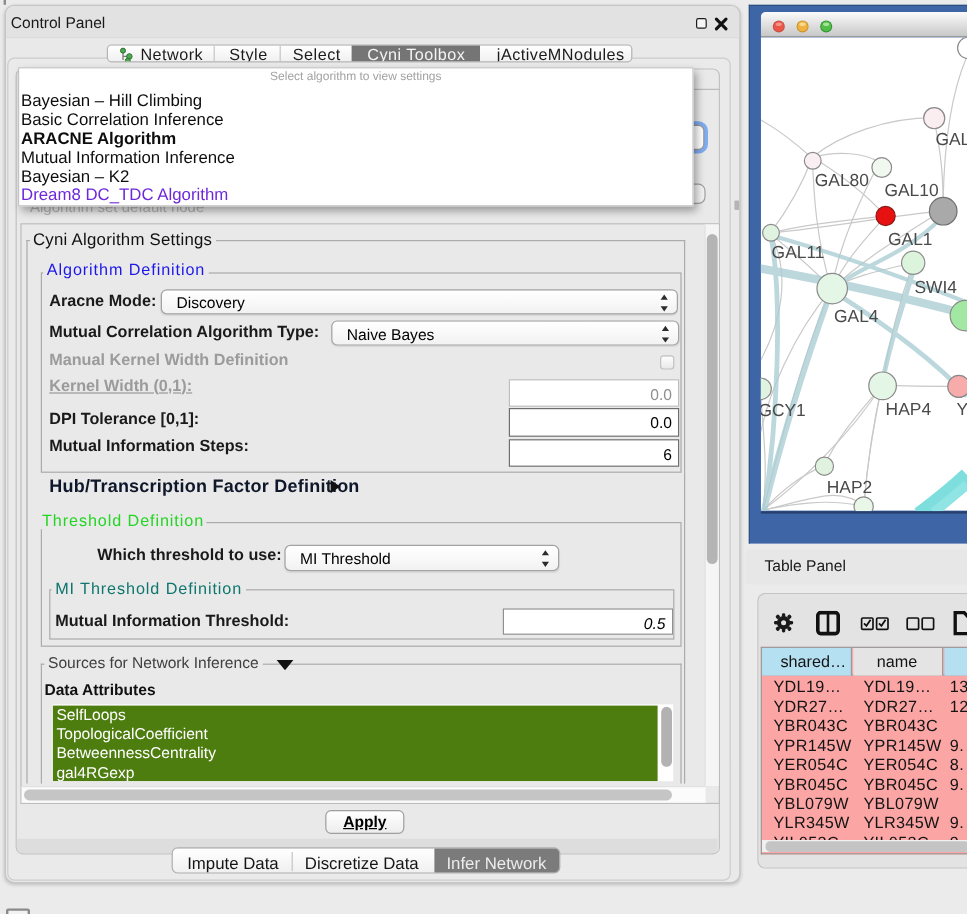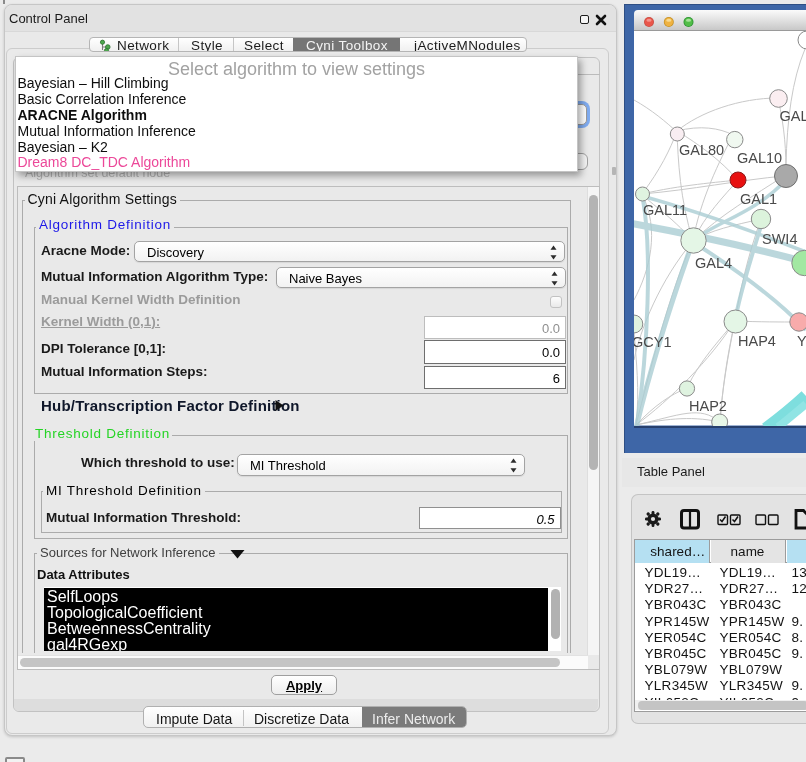--- a/index.html
+++ b/index.html
@@ -65,21 +65,21 @@
 
 <div class="abs lbl" style="left:41px; top:242.5px;">Aracne Mode:</div>
 <div class="abs combo" style="left:134px; top:240.5px; width:430.5px; height:21px;">
   <div class="txt">Discovery</div>
   <svg class="arr" height="15" viewBox="0 0 7 15">
       <path d="M3.5 0.5 L6.5 4.8 L0.5 4.8 Z" fill="#2b2b2b"></path>
       <path d="M3.5 14.5 L0.5 10.2 L6.5 10.2 Z" fill="#2b2b2b"></path>
     </svg>
 </div>
 
-<div class="abs lbl" style="left:41px; top:268.5px;">Mutual Information Algorithm Type:</div>
+<div class="abs lbl" style="left:41px; top:268.5px;">Mutual Correlation Algorithm Type:</div>
 <div class="abs combo" style="left:276px; top:266.5px; width:289.5px; height:21.5px;">
   <div class="txt">Naive Bayes</div>
   <svg class="arr" height="15" viewBox="0 0 7 15">
       <path d="M3.5 0.5 L6.5 4.8 L0.5 4.8 Z" fill="#2b2b2b"></path>
       <path d="M3.5 14.5 L0.5 10.2 L6.5 10.2 Z" fill="#2b2b2b"></path>
     </svg>
 </div>
 
 <div class="abs glbl" style="left:41px; top:292px;">Manual Kernel Width Definition</div>
 <div class="abs" style="left:550px; top:296px; width:12px; height:12px; background:linear-gradient(#fdfdfd,#e9e9e9); border:1px solid #c2c2c2; border-radius:3px;"></div>
@@ -101,46 +101,46 @@
 
 <div class="abs" style="left:41px; top:396.5px; font-size:15px; font-weight:bold; letter-spacing:0.2px; color:#0f172a;">Hub/Transcription Factor Definition</div>
 <svg class="abs" style="left:274px; top:398.5px;" width="11" height="13" viewBox="0 0 11 13">
     <path d="M1.5 1 L9.5 6.5 L1.5 12 Z" fill="#111"></path>
   </svg>
 
 <div class="abs" style="left:33.5px; top:435px; width:534px; height:104px; border:1px solid #ababab;"></div>
 <div class="abs" style="left:33px; top:425.5px; padding:0 2px; background:#e9e9e9; font-size:13.5px; letter-spacing:0.75px; color:#25d425;">Threshold Definition</div>
 
 <div class="abs lbl" style="left:81px; top:455px;">Which threshold to use:</div>
-<div class="abs combo" style="left:237px; top:454px; width:288px; height:21.5px;">
+<div class="abs combo" style="left:237px; top:454px; width:229px; height:21.5px;">
   <div class="txt">MI Threshold</div>
   <svg class="arr" height="15" viewBox="0 0 7 15">
       <path d="M3.5 0.5 L6.5 4.8 L0.5 4.8 Z" fill="#2b2b2b"></path>
       <path d="M3.5 14.5 L0.5 10.2 L6.5 10.2 Z" fill="#2b2b2b"></path>
     </svg>
 </div>
 
 <div class="abs" style="left:41px; top:490.5px; width:520.5px; height:42.5px; border:1px solid #ababab;"></div>
-<div class="abs" style="left:43px; top:483px; padding:0 3px; background:#e9e9e9; font-size:13.5px; letter-spacing:0.75px; color:#000000;">MI Threshold Definition</div>
+<div class="abs" style="left:43px; top:483px; padding:0 3px; background:#e9e9e9; font-size:13.5px; letter-spacing:0.75px; color:#0f766e;">MI Threshold Definition</div>
 
 <div class="abs lbl" style="left:46px; top:510px;">Mutual Information Threshold:</div>
 <div class="abs field" style="left:418.5px; top:507px; width:142px; height:21.5px;">
     <span class="fieldtxt" style="top:4px;font-style:italic;">0.5</span>
   </div>
 
 <div class="abs" style="left:33.5px; top:552.5px; width:534px; height:100px; border:1px solid #ababab; border-bottom:none;"></div>
 <div class="abs" style="left:37px; top:545px; padding:0 3px; background:#e9e9e9; font-size:13px; color:#404040;">Sources for Network Inference</div>
 <svg class="abs" style="left:230px; top:548.5px;" width="15" height="10" viewBox="0 0 15 10">
     <path d="M0.5 1 L14.5 1 L7.5 9.5 Z" fill="#111"></path>
   </svg>
 
 <div class="abs" style="left:37px; top:566.5px; font-size:13px; font-weight:bold; color:#111;">Data Attributes</div>
 
 <div class="abs" style="left:43.5px; top:587px; width:517.5px; height:64px; background:#ffffff; overflow:hidden;">
-  <div class="abs" style="left:0; top:0.5px; width:504.5px; height:63.5px; background:#000000; color:#fff; font-size:16px;">
+  <div class="abs" style="left:0; top:0.5px; width:504.5px; height:63.5px; background:#4d7c0f; color:#fff; font-size:13px;">
     <div class="abs" style="left:3.5px; top:0.5px;">SelfLoops</div>
     <div class="abs" style="left:3.5px; top:16.6px;">TopologicalCoefficient</div>
     <div class="abs" style="left:3.5px; top:32.7px;">BetweennessCentrality</div>
     <div class="abs" style="left:3.5px; top:48.8px;">gal4RGexp</div>
   </div>
   <div class="abs" style="left:507px; top:2px; width:9px; height:50px; background:#b2b2b2; border-radius:5px;"></div>
 </div>
 
 <div class="abs" style="left:271px; top:674.5px; width:66px; height:20px; background:linear-gradient(#ffffff,#ededed); border:1px solid #9f9f9f; border-radius:5px; text-align:center;text-decoration:underline;">
   <span style="font-size:13px; font-weight:bold; color:#000;">Apply</span>
@@ -155,27 +155,27 @@
 </div>
 
 <div class="abs" style="left:578px; top:74px; width:22px; height:1px; background:#bbbbbb;"></div>
 <div class="abs" style="left:562px; top:153px; width:26px; height:17px; background:#f3f3f3; border:1px solid #a0a0a0; border-radius:6px;"></div>
 <div class="abs" style="left:572px; top:103.5px; width:15px; height:21px; background:#fff; border:1px solid #9a9a9a; border-radius:5px; box-shadow:0 0 0 3px rgba(100,155,240,0.8);"></div>
 <div class="abs" style="left:25px; top:172px; width:170px; height:7.5px; overflow:hidden;">
     <div style="position:absolute; left:0; top:-6px; font-size:12.5px; color:#b2b2b2; white-space:nowrap;">Algorithm set default node</div>
   </div>
 
 <div class="abs" style="left:15px; top:55.5px; width:563px; height:116px; background:#ffffff; border:1px solid #c4c4c4; box-shadow:3px 4px 7px rgba(0,0,0,0.35); z-index:50; font-size:14px;">
-  <div style="text-align:center; margin-top:2.5px; color:#a2a2a2; font-size:18px;">Select algorithm to view settings</div>
+  <div style="text-align:center; margin-top:2.5px; color:#a2a2a2; font-size:10px;">Select algorithm to view settings</div>
   <div style="position:absolute; left:1.5px; top:18px; color:#0d0d0d;">Bayesian – Hill Climbing</div>
   <div style="position:absolute; left:1.5px; top:34px; color:#0d0d0d;">Basic Correlation Inference</div>
   <div style="position:absolute; left:1.5px; top:50px; color:#0d0d0d; font-weight:bold;">ARACNE Algorithm</div>
   <div style="position:absolute; left:1.5px; top:66px; color:#0d0d0d;">Mutual Information Inference</div>
   <div style="position:absolute; left:1.5px; top:82px; color:#0d0d0d;">Bayesian – K2</div>
-  <div style="position:absolute; left:1.5px; top:97px; color:#ec4899;">Dream8 DC_TDC Algorithm</div>
+  <div style="position:absolute; left:1.5px; top:97px; color:#6d28d9;">Dream8 DC_TDC Algorithm</div>
 </div>
 
 <div class="abs" style="left:4.5px; top:756.5px; width:20px; height:8px; background:#f2f2f2; border:2.5px solid #8a8a8a; border-radius:2px 2px 0 0;"></div>
 
 <div class="abs" style="left:624px; top:4px; width:182px; height:448.5px; background:#3e66a7; border-left:1px solid #2f4f84; border-top:1px solid #2f4f84;"></div>
 <div class="abs" style="left:634px; top:9.5px; width:172px; height:21.5px; background:linear-gradient(#fbfbfb,#c8c8c8); border-bottom:1px solid #9a9a9a; border-radius:4px 0 0 0;"></div>
 
 <svg class="abs" style="left:643px; top:16px;" width="52" height="12" viewBox="0 0 52 12">
   <circle cx="6" cy="6" r="5" fill="#c94f44"></circle>
     <circle cx="6" cy="6" r="4.2" fill="#e9564a"></circle>
@@ -300,21 +300,21 @@
   </g>
 
   <g stroke="#111" fill="none" stroke-width="1.4">
     <rect x="112" y="6" width="9.5" height="9.5" rx="1"></rect>
     <rect x="124.5" y="6" width="9.5" height="9.5" rx="1"></rect>
   </g>
 
   <path d="M152 1.5 L159.5 1.5 L164 6.5 L164 19 L152 19 Z" fill="none" stroke="#111" stroke-width="2.8"></path>
 </svg>
 
-<div class="abs" style="left:634px; top:538.5px; width:172px; height:173px; background:#ffffff; border:1px solid #9c9c9c; border-right:none; overflow:hidden; font-size:13.5px; color:#141414;">
+<div class="abs" style="left:634px; top:538.5px; width:172px; height:173px; background:#fca5a5; border:1px solid #9c9c9c; border-right:none; overflow:hidden; font-size:13.5px; color:#141414;">
 
   <div class="abs" style="left:0; top:0; width:172px; height:23.5px; border-bottom:1px solid #9c9c9c;">
     <div class="abs" style="left:0; top:0; width:74.5px; height:23.5px; background:#b5e0f2; border-right:1px solid #9c9c9c; text-align:center; line-height:23px; text-indent:12px;">shared…</div>
     <div class="abs" style="left:75.5px; top:0; width:75px; height:23.5px; background:#e4e4e4; border-right:1px solid #9c9c9c; text-align:center; line-height:23px;">name</div>
     <div class="abs" style="left:151.5px; top:0; width:21px; height:23.5px; background:#b5e0f2;"></div>
   </div>
 
   <div class="abs" style="left:9.5px; top:25.5px; line-height:16.2px; letter-spacing:0.3px;">YDL19…<br>YDR27…<br>YBR043C<br>YPR145W<br>YER054C<br>YBR045C<br>YBL079W<br>YLR345W<br>YIL052C</div>
   <div class="abs" style="left:84.5px; top:25.5px; line-height:16.2px; letter-spacing:0.3px;">YDL19…<br>YDR27…<br>YBR043C<br>YPR145W<br>YER054C<br>YBR045C<br>YBL079W<br>YLR345W<br>YIL052C</div>
   <div class="abs" style="left:156.5px; top:25.5px; line-height:16.2px; letter-spacing:0.3px;">13<br>12<br>&nbsp;<br>9.<br>8.<br>9.<br>&nbsp;<br>9.<br>9.</div>

